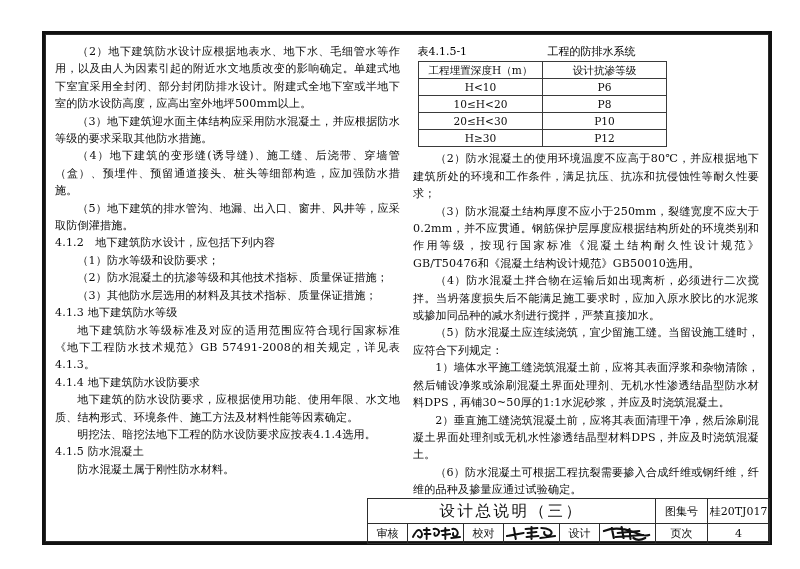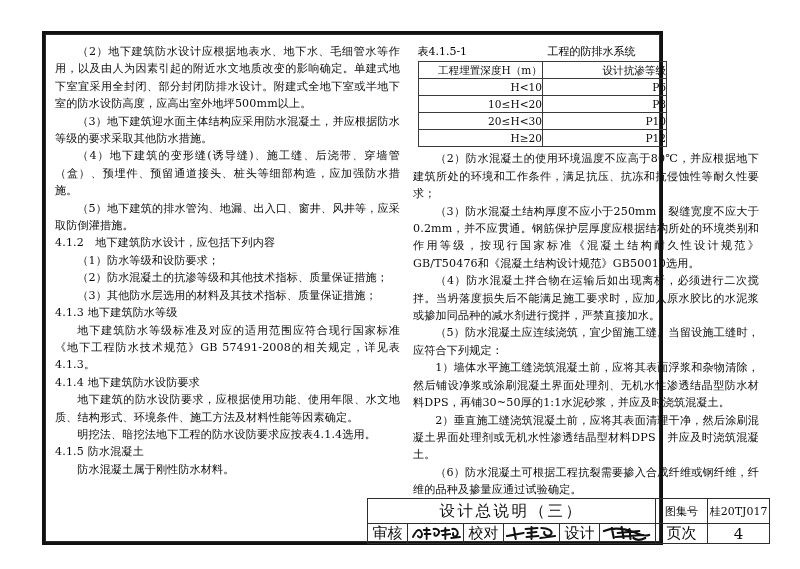--- a/index.html
+++ b/index.html
@@ -14,21 +14,21 @@
     font-family: "DejaVu Serif", "Liberation Serif", serif;
     overflow: hidden;
     color: #000;
   }
 
   
   #page-frame {
     position: absolute;
     left: 42px;
     top: 31px;
-    width: 621px;
+    width: 730px;
     height: 514px;
     box-sizing: border-box;
     border: 3px solid #111111;
     background: #ffffff;
   }
 
   
   #page-frame::after {
     content: "";
     position: absolute;
@@ -79,21 +79,21 @@
   table.spec-table {
     border-collapse: collapse;
     width: 248px;
     margin: 1px 0 3px 5px;
     font-size: 10.6px;
     table-layout: fixed;
   }
   table.spec-table th,
   table.spec-table td {
     border: 1px solid #3a3a3a;
-    text-align: right;
+    text-align: center;
     height: 16px;
     line-height: 15px;
     font-weight: normal;
     padding: 0;
     color: #0d0d0d;
   }
   table.spec-table th { font-size: 10.6px; }
   table.spec-table col.c1 { width: 124px; }
   table.spec-table col.c2 { width: 124px; }
 
@@ -117,21 +117,21 @@
     text-align: center;
     padding: 0;
     color: #0d0d0d;
     vertical-align: middle;
   }
   .tb-main {
     font-size: 15.5px;
     letter-spacing: 2.5px;
     height: 24px;
   }
-  .tb-row2 td { height: 19px; font-size: 15px; margin-top: 12px; }
+  .tb-row2 td { height: 19px; font-size: 11px; margin-top: 12px; }
   .tb-sign {
     height: 19px;
     position: relative;
   }
 
   
   .sig {
     display: block;
     width: 100%;
     height: 17px;
@@ -189,21 +189,21 @@
           </tr>
           <tr>
             <td>10≤H&lt;20</td>
             <td>P8</td>
           </tr>
           <tr>
             <td>20≤H&lt;30</td>
             <td>P10</td>
           </tr>
           <tr>
-            <td>H≥20</td>
+            <td>H≥30</td>
             <td>P12</td>
           </tr>
         </tbody>
       </table>
 
       <p class="para indent2">（2）防水混凝土的使用环境温度不应高于80℃，并应根据地下建筑所处的环境和工作条件，满足抗压、抗冻和抗侵蚀性等耐久性要求；</p>
       <p class="para indent2">（3）防水混凝土结构厚度不应小于250mm，裂缝宽度不应大于0.2mm，并不应贯通。钢筋保护层厚度应根据结构所处的环境类别和作用等级，按现行国家标准《混凝土结构耐久性设计规范》GB/T50476和《混凝土结构设计规范》GB50010选用。</p>
       <p class="para indent2">（4）防水混凝土拌合物在运输后如出现离析，必须进行二次搅拌。当坍落度损失后不能满足施工要求时，应加入原水胶比的水泥浆或掺加同品种的减水剂进行搅拌，严禁直接加水。</p>
       <p class="para indent2">（5）防水混凝土应连续浇筑，宜少留施工缝。当留设施工缝时，应符合下列规定：</p>
       <p class="para indent2">1）墙体水平施工缝浇筑混凝土前，应将其表面浮浆和杂物清除，然后铺设净浆或涂刷混凝土界面处理剂、无机水性渗透结晶型防水材料DPS，再铺30~50厚的1:1水泥砂浆，并应及时浇筑混凝土。</p>

